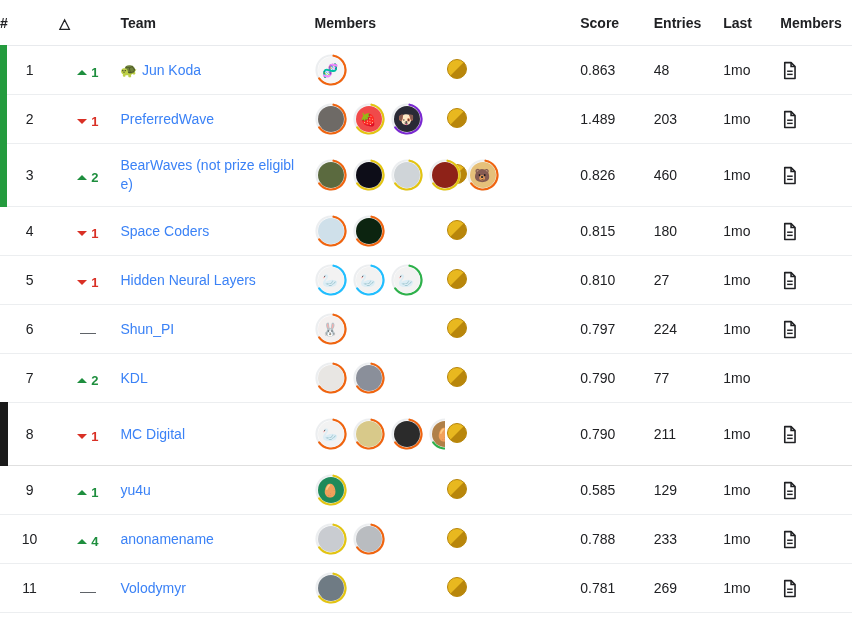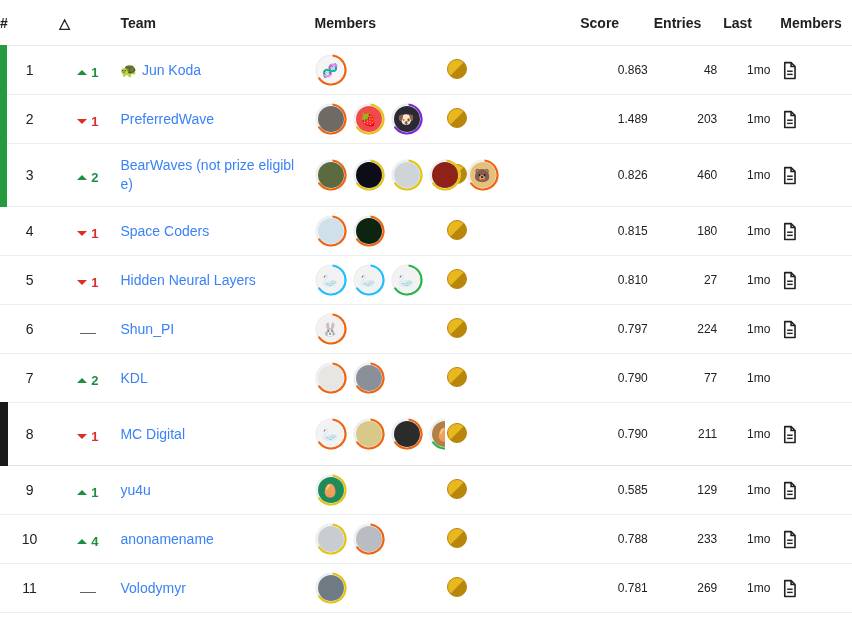--- a/index.html
+++ b/index.html
@@ -158,22 +158,22 @@
     width: 20px; height: 20px;
     border-radius: 50%;
     display: inline-block;
     background: linear-gradient(135deg, #e8b81f 0%, #e8b81f 49%, #b8860b 51%, #b8860b 100%);
     border: 1px solid #b8860b;
     box-sizing: border-box;
   }
 
   
   .cell-score, .cell-entries, .cell-last {
-    text-align: right;
-    font-size: 12px;
+    text-align: left;
+    font-size: 14px;
     color: #202124;
     padding-right: 6px !important;
     white-space: nowrap;
   }
   .cell-solution { text-align: left; padding-left: 4px !important; }
 
   .doc-icon { display: inline-block; vertical-align: middle; }
 </style>
 </head>
 <body>

